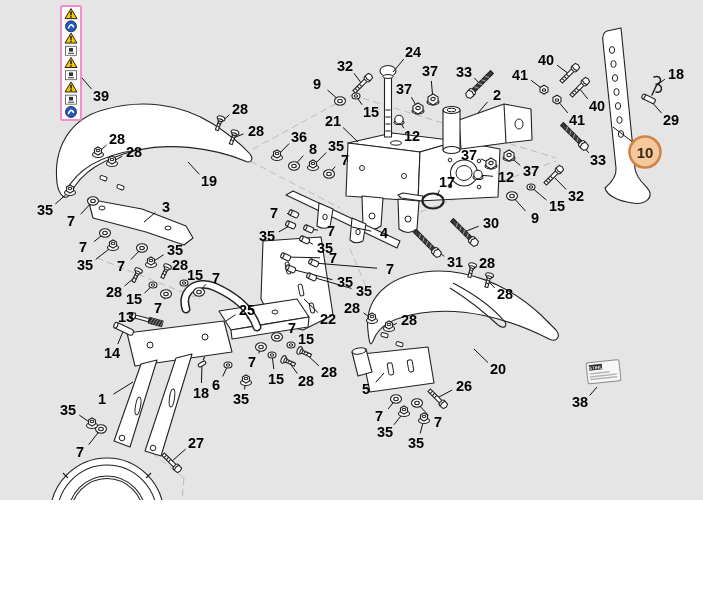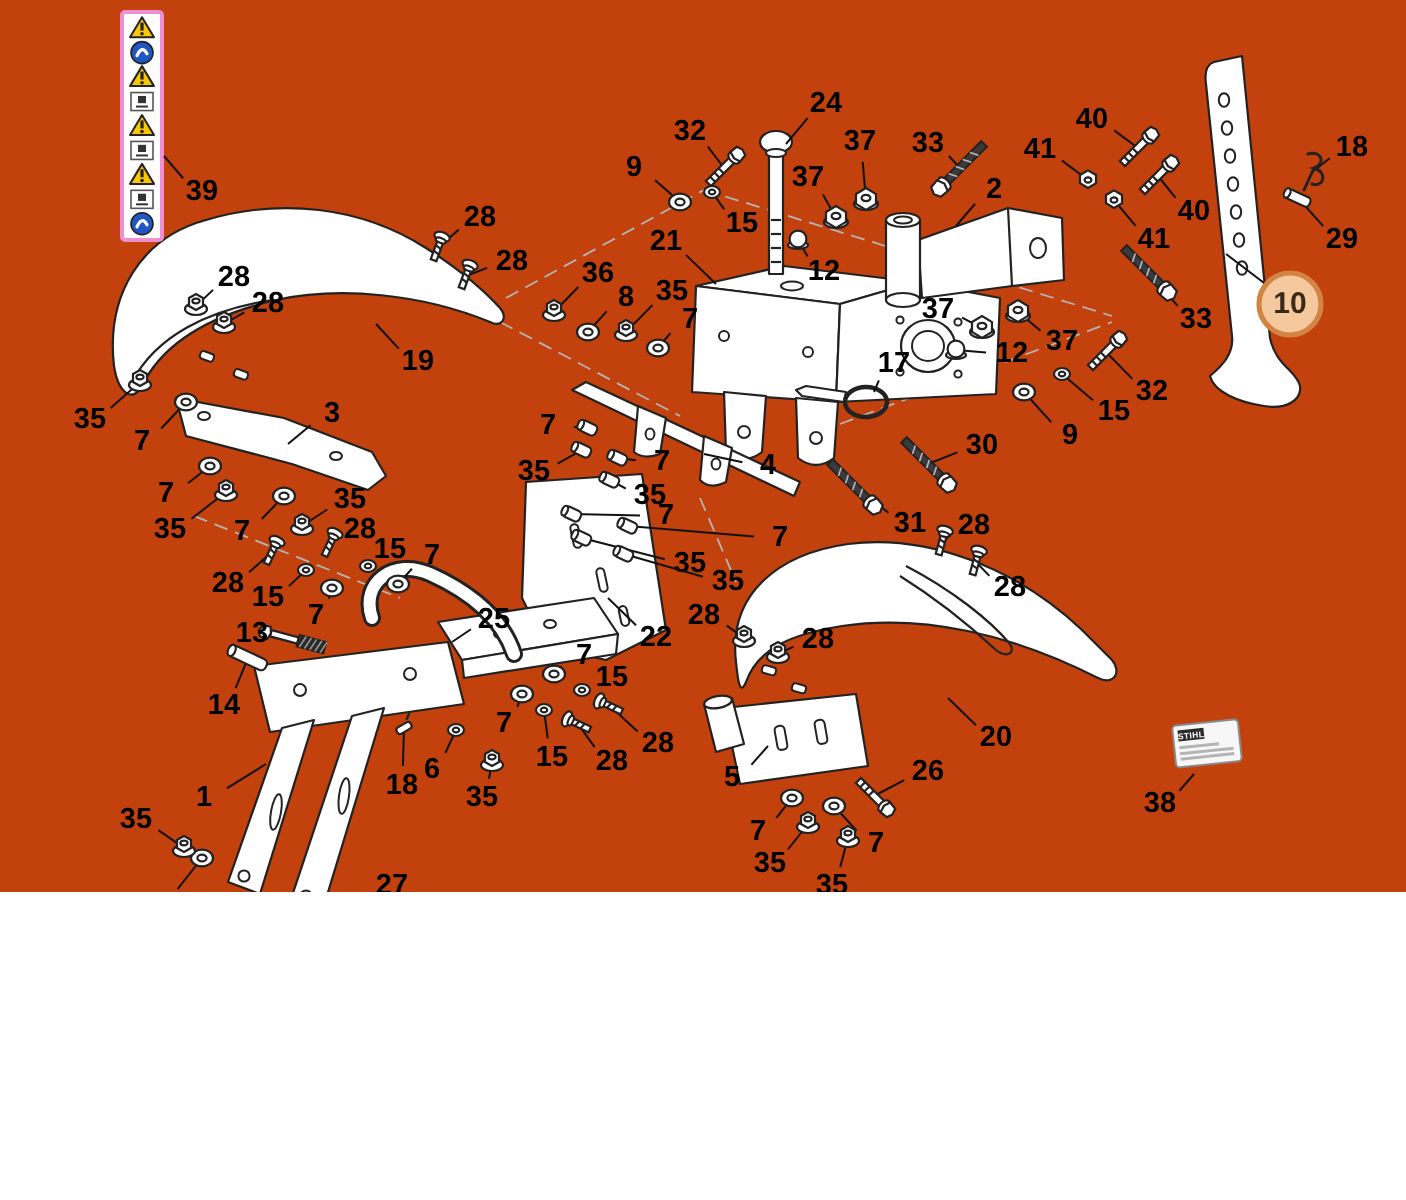--- a/index.html
+++ b/index.html
@@ -1,16 +1,16 @@
 <!DOCTYPE html>
 <html><head>
 <meta charset="utf-8">
 <style>
   html,body{margin:0;padding:0;background:#fff;}
-  .stage{position:relative;width:703px;height:446px;background:#c2410c;overflow:hidden;
+  .stage{position:relative;width:703px;height:500px;background:#e5e5e5;overflow:hidden;
          font-family:"Liberation Sans",sans-serif;}
   svg{display:block}
   .art{stroke:#222;stroke-width:1.1;fill:#fff;stroke-linejoin:round;}
   .art-line{stroke:#222;stroke-width:1.1;fill:none;}
   .art-thick{stroke:#222;stroke-width:2.2;fill:none;}
   .dash{stroke:#b5b5b5;stroke-width:0.9;fill:none;stroke-dasharray:7 4;}
   .hole{stroke:#222;stroke-width:1;fill:#fff;}
   text.plabel{font:bold 14.5px "Liberation Sans",sans-serif;fill:#000;
               text-anchor:middle;dominant-baseline:central;}
   text.callout-num{font:bold 15px "Liberation Sans",sans-serif;text-anchor:middle;

